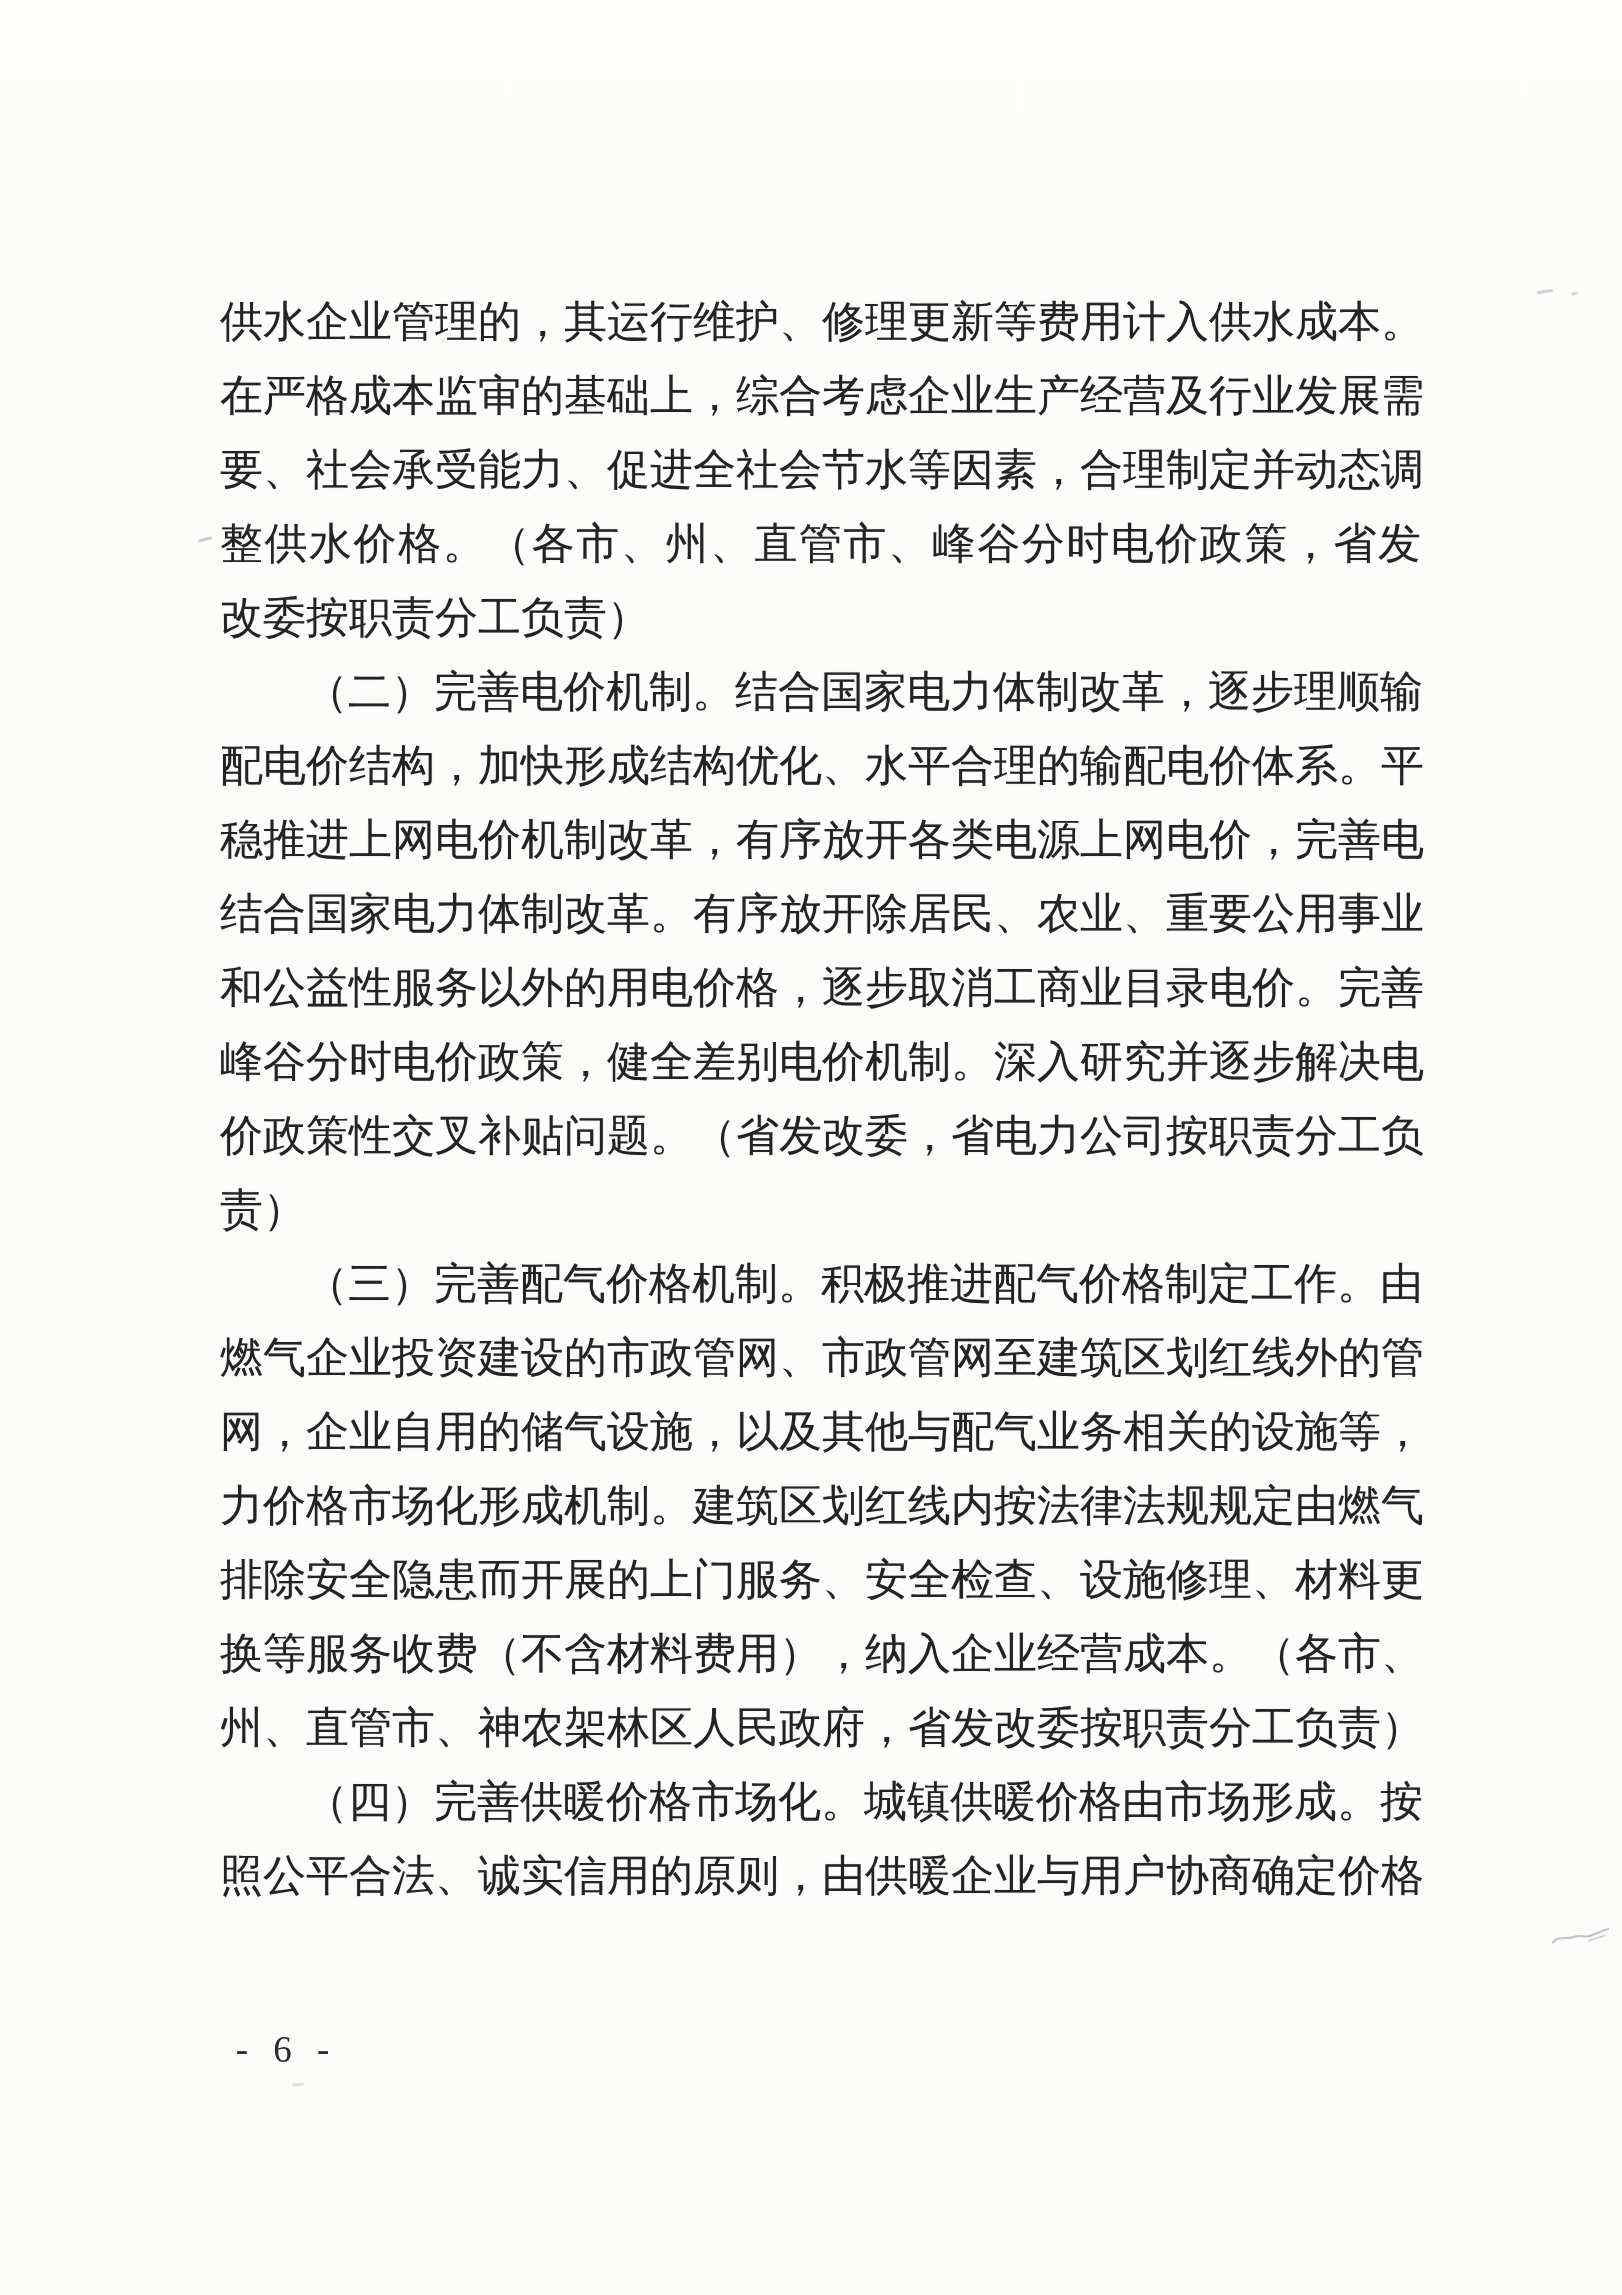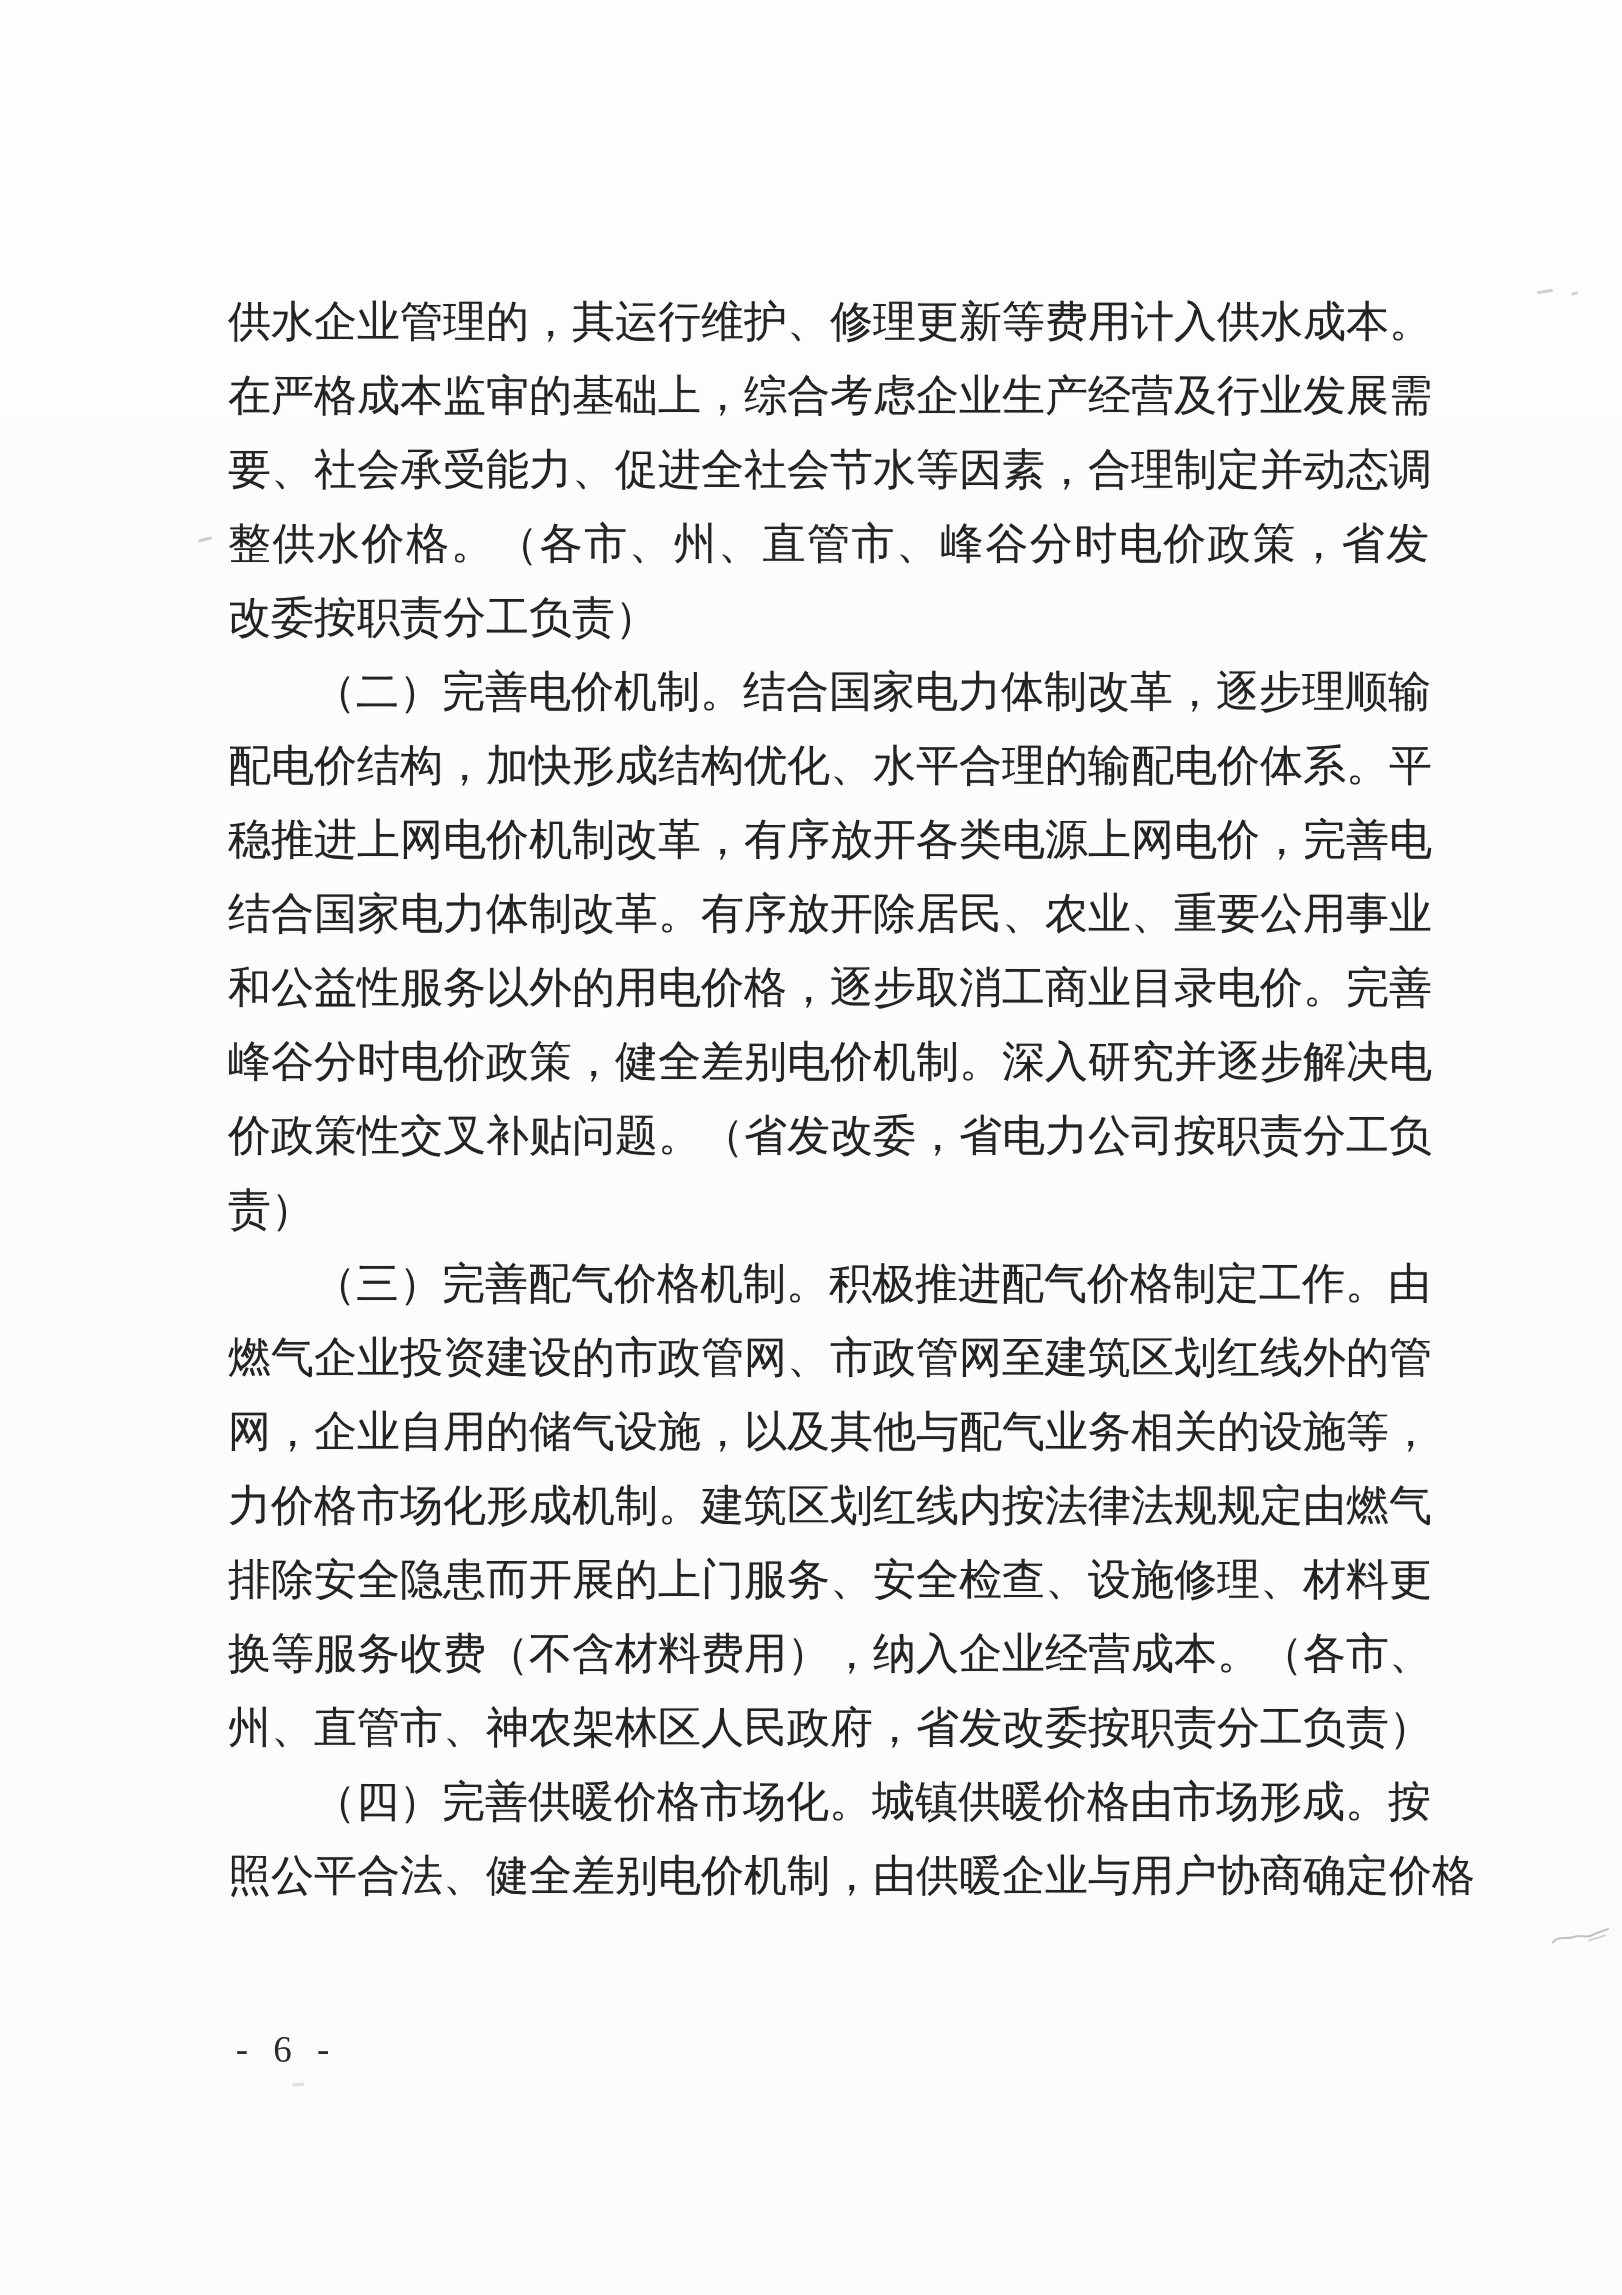--- a/index.html
+++ b/index.html
@@ -14,21 +14,21 @@
     font-family: "Liberation Serif", serif;
     overflow: hidden;
   }
   .page {
     position: absolute;
     inset: 0;
     background: linear-gradient(180deg, #fdfdfc 0%, #fcfcfb 60%, #fbfbfa 100%);
   }
   .textblock {
     position: absolute;
-    left: 228px;
+    left: 220px;
     top: 285px;
     width: 1201px;
     color: #232323;
     font-size: 43px;
     line-height: 74px;
     text-shadow: 0 0 0.9px rgba(40,40,40,0.35);
   }
   .line {
     height: 74px;
     white-space: nowrap;
@@ -100,21 +100,21 @@
       <div class="line">燃气企业投资建设的市政管网、市政管网至建筑区划红线外的管</div>
       <div class="line">网，企业自用的储气设施，以及其他与配气业务相关的设施等，</div>
       <div class="line">力价格市场化形成机制。建筑区划红线内按法律法规规定由燃气</div>
       <div class="line">排除安全隐患而开展的上门服务、安全检查、设施修理、材料更</div>
       <div class="line">换等服务收费（不含材料费用），纳入企业经营成本。（各市、</div>
       <div class="line endline">州、直管市、神农架林区人民政府，省发改委按职责分工负责）</div>
     </div>
 
     <div class="para">
       <div class="line indent">（四）完善供暖价格市场化。城镇供暖价格由市场形成。按</div>
-      <div class="line">照公平合法、健全差别电价机制，由供暖企业与用户协商确定价格</div>
+      <div class="line">照公平合法、诚实信用的原则，由供暖企业与用户协商确定价格</div>
     </div>
 
   </div>
 
   <div class="pagenum">- 6 -</div>
 
   <div class="smudge m-topright-a"></div>
   <div class="smudge m-topright-b"></div>
   <div class="smudge m-leftdot"></div>
   <div class="smudge m-under6"></div>

